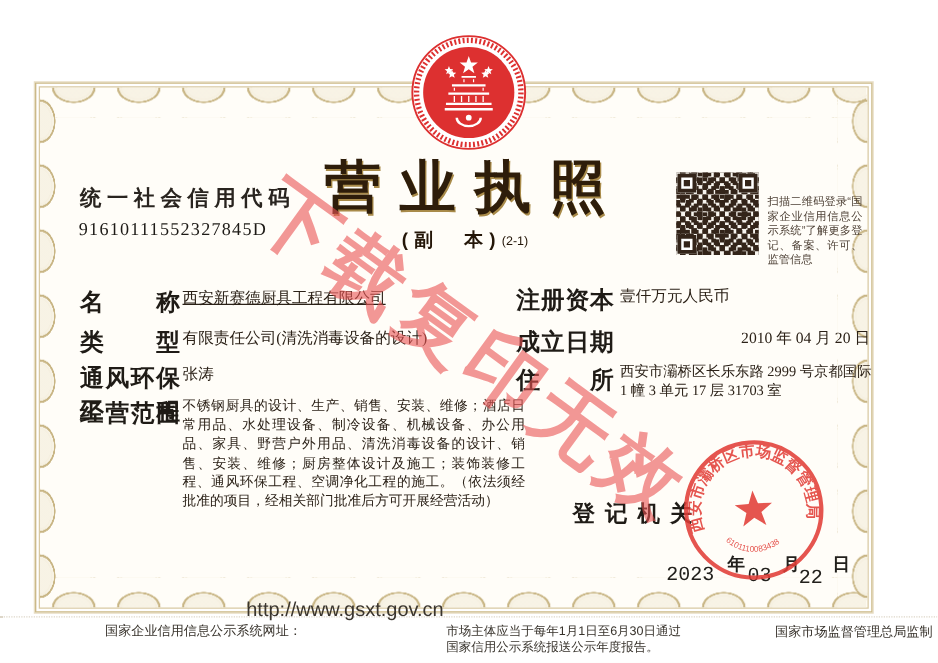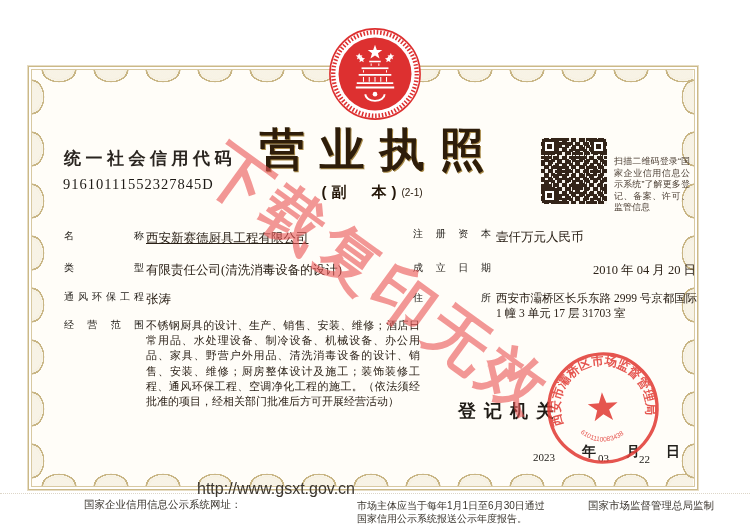--- a/index.html
+++ b/index.html
@@ -41,46 +41,46 @@
   .qr{left:541px;top:138px;width:66px;height:66px;
       background:
         conic-gradient(#332419 25%,transparent 0 50%,#332419 0 75%,transparent 0) 0 0/7px 7px,
         conic-gradient(#332419 25%,transparent 0 50%,#332419 0 75%,transparent 0) 3px 4px/9px 9px,
         #f7f4ee;}
   .qr-finder{position:absolute;width:15px;height:15px;border:3px solid #332419;background:#fff;box-sizing:border-box;}
   .qr-finder::after{content:'';position:absolute;inset:2px;background:#332419;}
   .qr-f-tl{left:1px;top:1px;} .qr-f-tr{right:1px;top:1px;} .qr-f-bl{left:1px;bottom:1px;}
   .qr-caption{left:614px;top:156px;width:76px;font-size:9px;line-height:11.5px;color:#4e4136;text-align:justify;}
 
-  .lbl{position:absolute;font-size:10px;font-weight:normal;color:#1f1b16;
+  .lbl{position:absolute;font-size:19px;font-weight:bold;color:#1f1b16;
        text-align:justify;text-align-last:justify;}
   .val{position:absolute;font-family:"Liberation Serif",serif;font-size:12.5px;color:#2b2117;}
   .scope-val{font-size:11px;line-height:15.2px;text-align:justify;}
   .addr-val{font-size:11.5px;line-height:15px;}
 
   .authority{left:458px;top:399px;width:96px;font-size:18px;font-weight:bold;color:#1f1b16;
              text-align:justify;text-align-last:justify;position:absolute;}
 
   .date span{position:absolute;color:#22201c;}
-  .d-num{font-family:Liberation Serif, serif;font-size:11px;}
+  .d-num{font-family:Liberation Mono, monospace;font-size:16px;}
   .d-unit{font-size:14px;font-weight:bold;}
 
   .seal{position:absolute;left:544px;top:349px;width:118px;height:118px;opacity:.87;transform:rotate(-4deg);}
 
   .watermark{left:238px;top:126px;position:absolute;font-size:63px;font-weight:bold;letter-spacing:5px;
              color:rgba(233,84,84,.60);transform:rotate(36deg);transform-origin:0 0;white-space:nowrap;
              font-family:"Liberation Sans",sans-serif;}
 
   .edge-line{left:0;right:0;top:493px;border-top:1px dotted #ddd6c8;height:0;}
 
   .footer{font-size:10.5px;color:#37322b;}
   .f-left{left:84px;top:498px;}
   .f-url{left:197px;top:480px;font-size:16px;color:#3a352e;}
   .f-mid{left:357px;top:499px;font-size:10px;line-height:13px;color:#37322b;}
-  .f-right{left:588px;top:499px;}
+  .f-right{left:620px;top:499px;}
 </style>
 </head>
 <body>
 
 <div class="page">
 
   <div class="frame">
     <div class="sc h top"></div>
     <div class="sc h bottom"></div>
     <div class="sc v left"></div>

